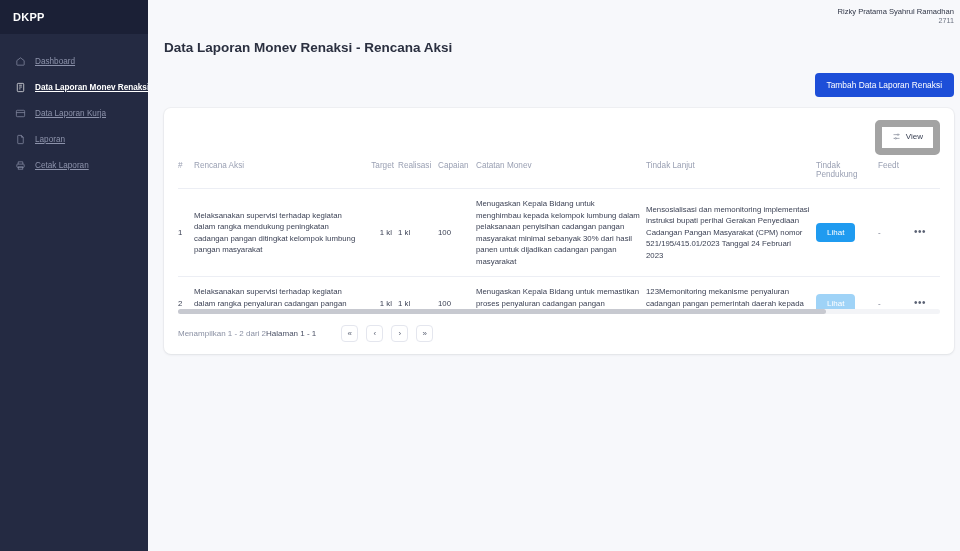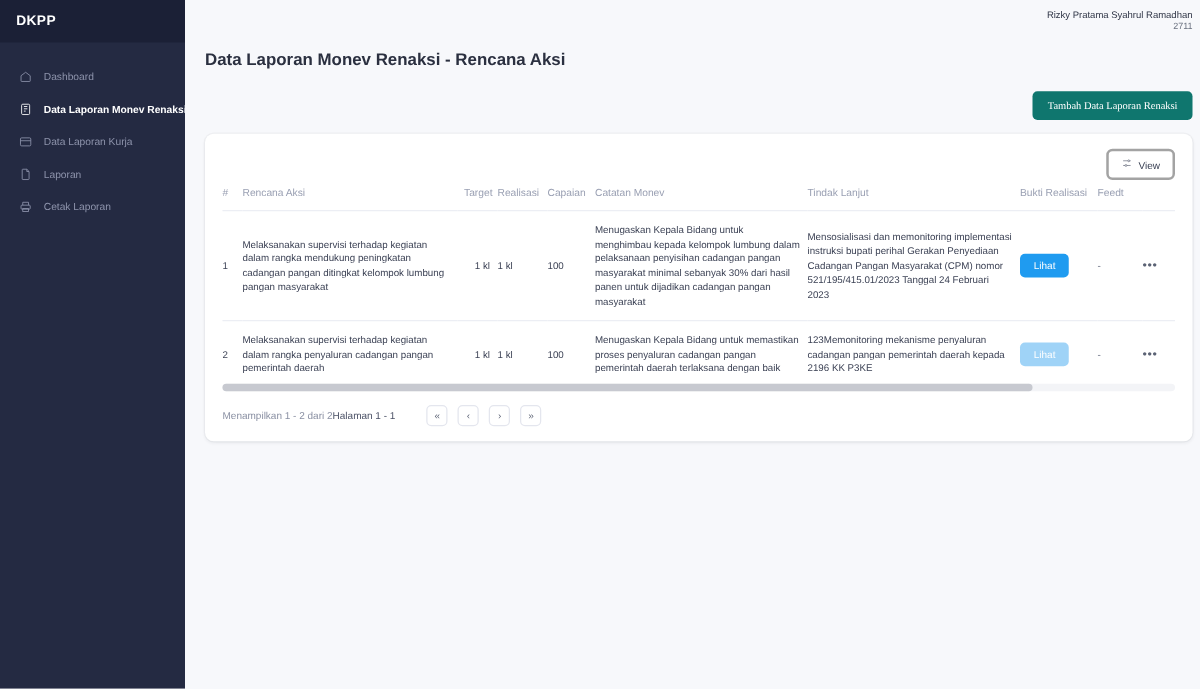--- a/index.html
+++ b/index.html
@@ -39,21 +39,21 @@
   .nav-item + .nav-item { margin-top: 0; }
   .nav-item.active { color: #ffffff; font-weight: bold; }
   .nav-ico {
     width: 12px; height: 12px; margin-right: 9px;
     display: inline-flex; align-items: center; justify-content: center;
     flex: 0 0 12px;
   }
   .nav-ico svg { width: 11px; height: 11px; display: block; }
   .nav-item .nav-ico svg { stroke: #8d93ab; fill: none; stroke-width: 1.5; }
   .nav-item.active .nav-ico svg { stroke: #ffffff; }
-  .nav-label { white-space: nowrap; }
+  .nav-label { white-space: nowrap; text-decoration: underline; }
 
   
   .main { flex: 1 1 auto; position: relative; background: #f7f8fb; }
   .topbar {
     height: 34px;
     display: flex; align-items: flex-start; justify-content: flex-end;
     padding: 7px 13px 0 0;
   }
   .user-box { text-align: right; line-height: 1.25; }
   .user-name { font-size: 7.6px; color: #2f3546; }
@@ -62,45 +62,45 @@
   .page-title {
     font-size: 13.5px; color: #2b3040;
     padding: 6px 0 0 16px;
   }
 
   .action-row {
     display: flex; justify-content: flex-end;
     padding: 18px 13px 0 0;
   }
   .btn-primary {
-    background: #0f766e; color: #fff;
+    background: #1d4ed8; color: #fff;
     border: none; border-radius: 4px;
     font-size: 8.4px;
     padding: 7px 12px;
     cursor: pointer;
-    font-family: Liberation Serif, serif;
+    font-family: Liberation Sans, sans-serif;
   }
 
   
   .card {
     margin: 11px 13px 0 16px;
     background: #ffffff;
     border-radius: 7px;
     box-shadow: 0 1px 3px rgba(20,25,40,.07), 0 0 0 1px rgba(20,25,40,.03);
     padding: 10px 0 0 0;
     height: 246px;
     display: flex; flex-direction: column;
   }
   .card-toolbar {
     display: flex; justify-content: flex-end;
     padding: 2px 14px 0 0;
   }
   .btn-view {
-    display: inline-flex; align-items: flex-end; gap: 5px;
-    border: 2px solid #a3a3a3;
+    display: inline-flex; align-items: flex-start; gap: 5px;
+    border: 7px solid #a3a3a3;
     background: #fff; border-radius: 5px;
     padding: 5px 10px;
     font-size: 8px; color: #3a4154;
     cursor: pointer; font-family: inherit;
   }
   .btn-view svg { width: 9px; height: 9px; stroke: #5b6274; fill: none; stroke-width: 1.4; }
 
   .table-scroll {
     flex: 1 1 auto;
     padding: 0 14px;
@@ -280,21 +280,21 @@
         <table>
           <thead>
             <tr>
               <th class="col-num">#</th>
               <th class="col-aksi">Rencana Aksi</th>
               <th class="col-tgt">Target</th>
               <th class="col-real">Realisasi</th>
               <th class="col-cap">Capaian</th>
               <th class="col-monev">Catatan Monev</th>
               <th class="col-tindak">Tindak Lanjut</th>
-              <th class="col-bukti">Bukti Realisasi</th>
+              <th class="col-bukti">Tindak Pendukung</th>
               <th class="col-feed">Feedt</th>
               <th class="col-act"></th>
             </tr>
           </thead>
           <tbody>
 
             <tr>
               <td class="col-num">1</td>
               <td class="col-aksi">Melaksanakan supervisi terhadap kegiatan dalam rangka mendukung peningkatan cadangan pangan ditingkat kelompok lumbung pangan masyarakat</td>
               <td class="col-tgt">1 kl</td>

